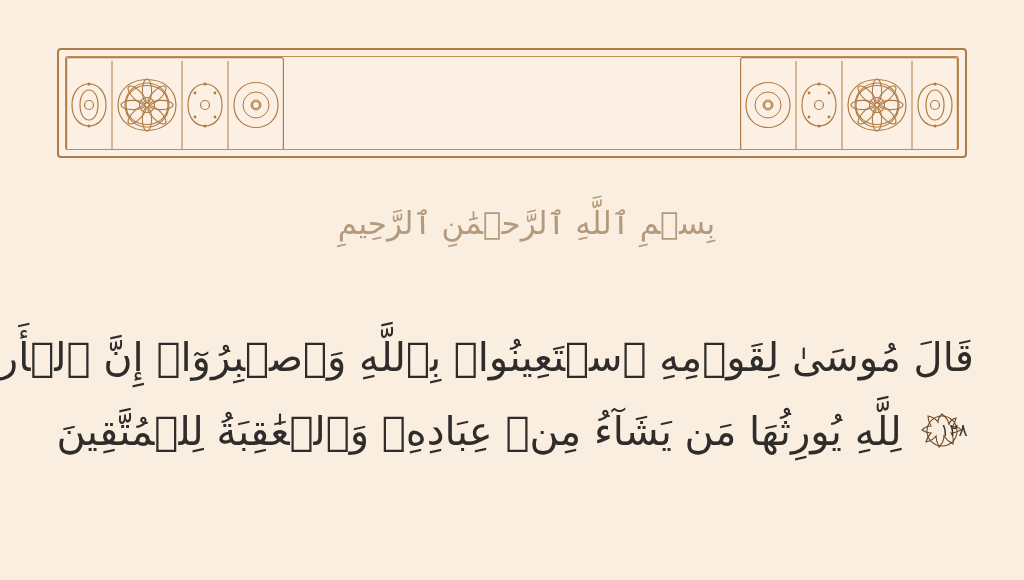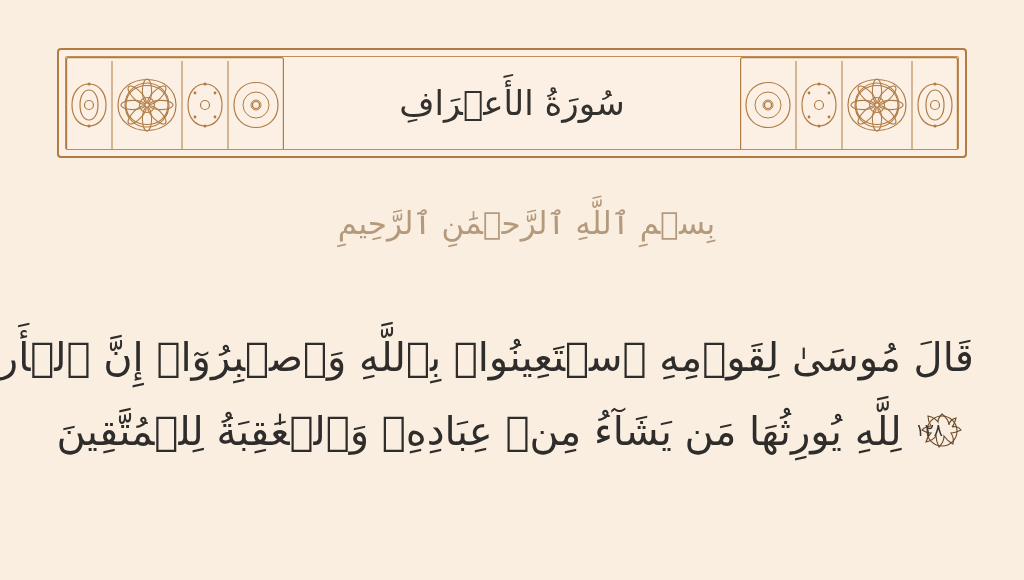--- a/index.html
+++ b/index.html
@@ -96,21 +96,21 @@
     display: flex;
     flex-direction: row;
     align-items: center;
     justify-content: center;
     gap: 14px;
   }
 
   .ayah-number {
     display: inline-flex;
     align-items: center;
-    justify-content: flex-end;
+    justify-content: flex-start;
     width: 52px;
     height: 52px;
     position: relative;
     flex: 0 0 auto;
   }
   .ayah-number .num {
     position: relative;
     z-index: 2;
     font-size: 17px;
     color: #3a3632;
@@ -220,21 +220,20 @@
           </g>
         </g>
         <g transform="translate(190,48)" stroke="#b07c46" stroke-width="1" fill="none">
           <circle r="13"></circle>
           <circle r="5"></circle>
         </g>
       </g>
     </svg>
   </div>
 
-  <div class="surah-title">سُورَةُ الأَعۡرَافِ</div>
 </div>
 
 <div class="basmala">بِسۡمِ ٱللَّهِ ٱلرَّحۡمَٰنِ ٱلرَّحِيمِ</div>
 
 <div class="ayah-block">
   <div class="ayah-line first">قَالَ مُوسَىٰ لِقَوۡمِهِ ٱسۡتَعِينُوا۟ بِٱللَّهِ وَٱصۡبِرُوٓا۟ إِنَّ ٱلۡأَرۡضَ</div>
   <div class="ayah-line second">
     <span class="ayah-number">
       <svg viewBox="0 0 52 52" xmlns="http://www.w3.org/2000/svg">
         <g fill="none" stroke="#6b4a2a" stroke-width="1.1">

